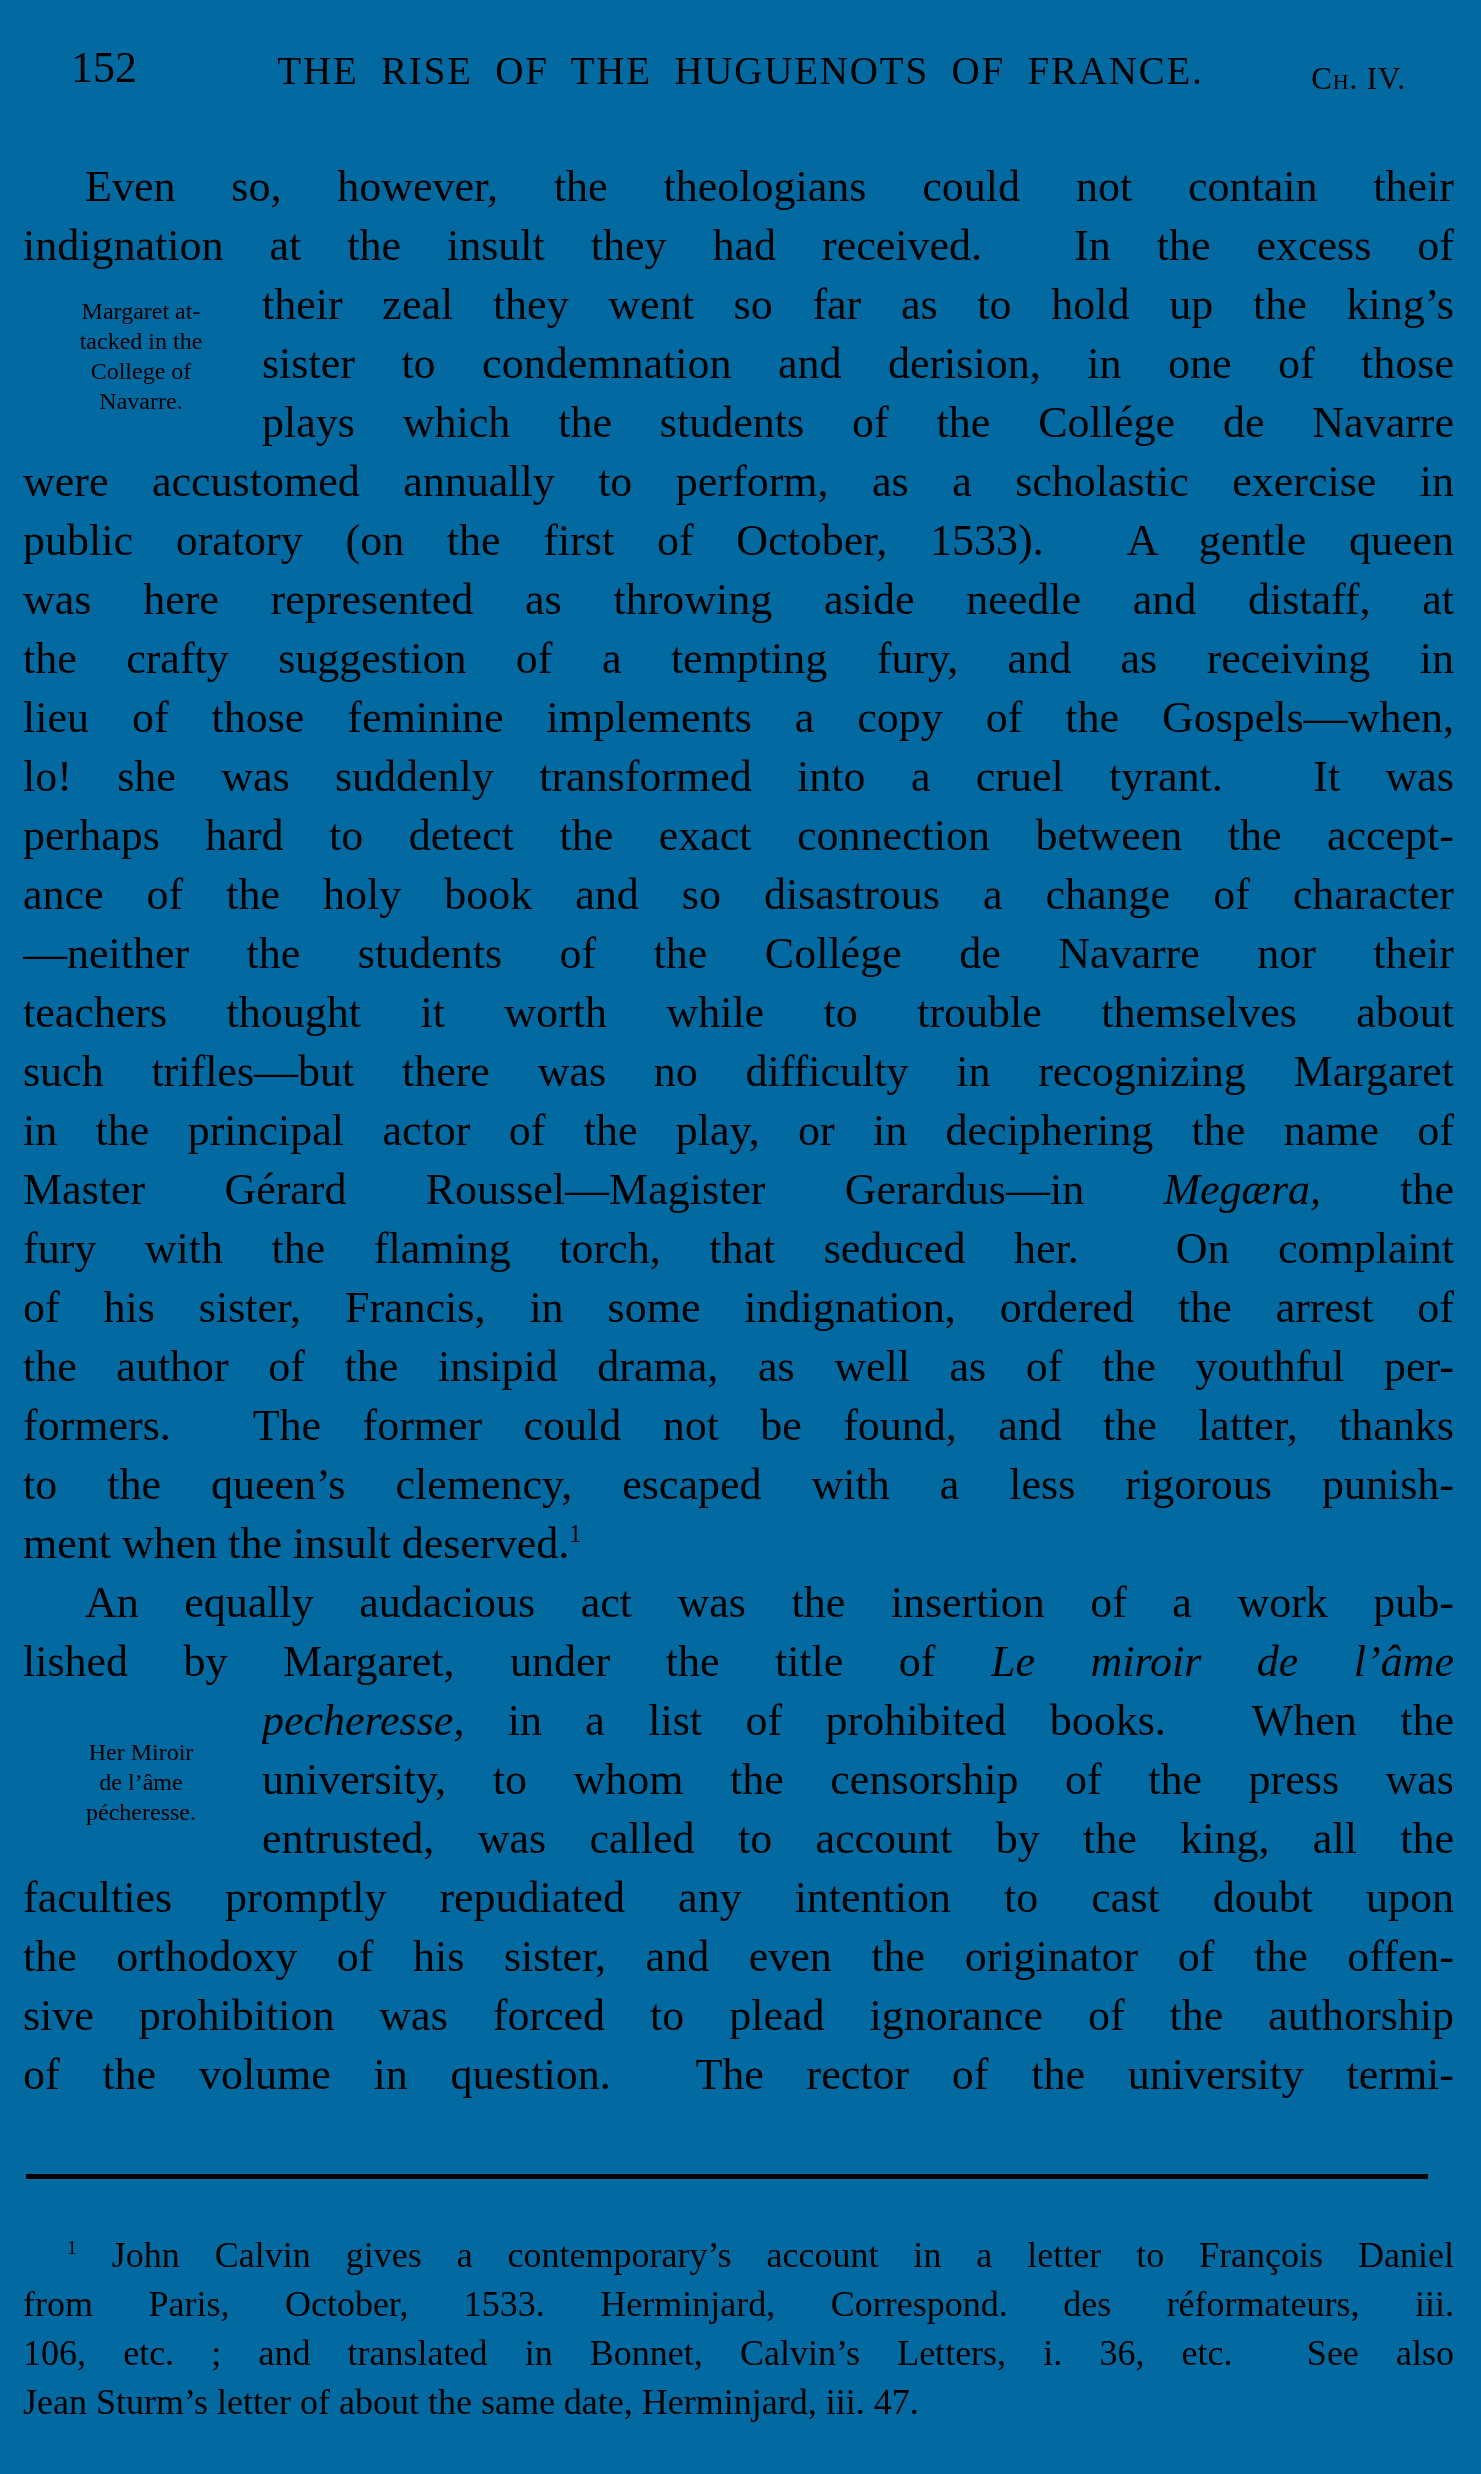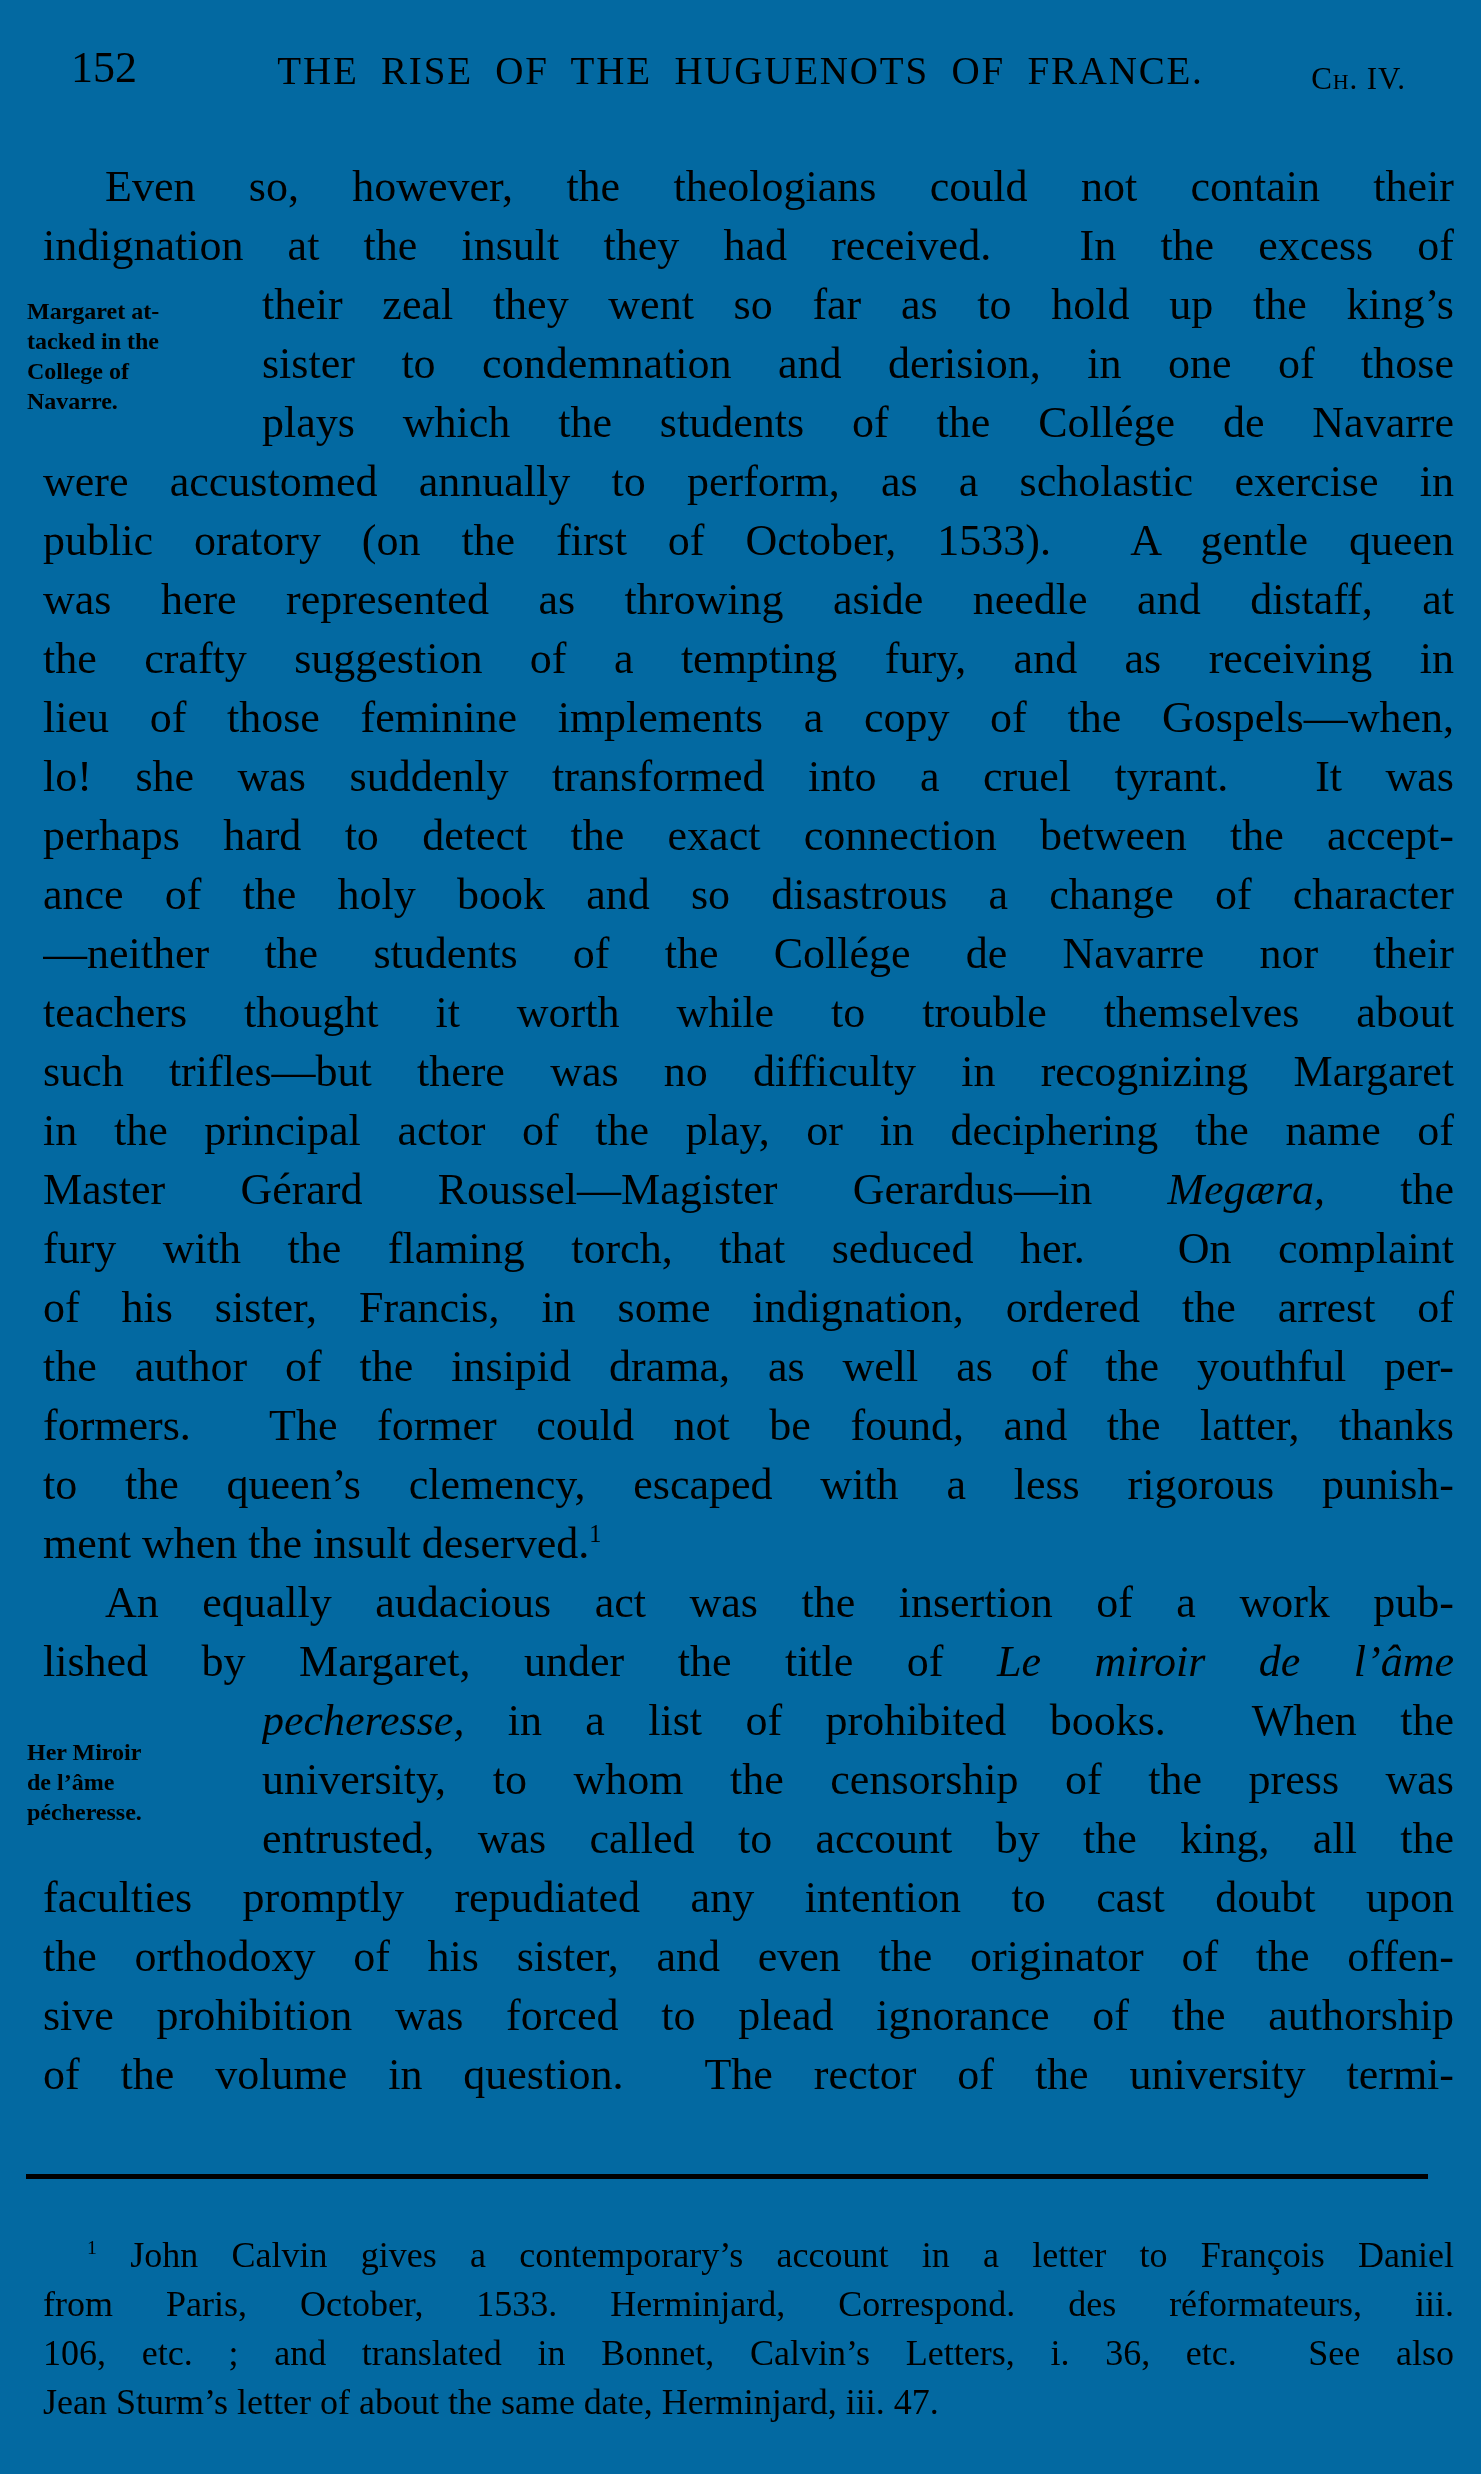--- a/index.html
+++ b/index.html
@@ -18,30 +18,30 @@
     font-size:39px; line-height:40px; letter-spacing:1.8px; word-spacing:11px;
   }
   .chapter {
     position:absolute; right:75px; top:7.3px;
     font-size:31px; line-height:40px; font-variant:small-caps; letter-spacing:0.9px;margin-top:8px;
   }
   
   .body-text { position:absolute; top:157px; left:23px; width:1431px; font-size:44px; }
   .line {
     height:59px; line-height:59px; overflow:hidden;
-    text-align:justify; text-align-last:justify;margin-left:20px;
+    text-align:justify; text-align-last:justify;
   }
   .line.end { text-align-last:left; }
   .line.p   { text-indent:62px; }
   .line.cut { margin-left:239px; }
   .it { font-style:italic; }
   sup { font-size:0.55em; vertical-align:super; line-height:0; }
   
   .margin-note { position:absolute; left:27px; width:228px; font-size:24px; }
-  .mline { line-height:30px; text-align:left;font-weight:bold; }
+  .mline { line-height:30px; text-align:center; }
   
   .rule { position:absolute; top:2174px; left:25.5px; width:1402px; height:4.6px; background:#000000; }
   .footnote-text { position:absolute; top:2231px; left:23px; width:1431px; font-size:36px; }
   .footnote-text .line { height:49px; line-height:49px; }
   .footnote-text .line.p { text-indent:44px; }
 </style>
 </head>
 <body>
 
 <div class="page">

